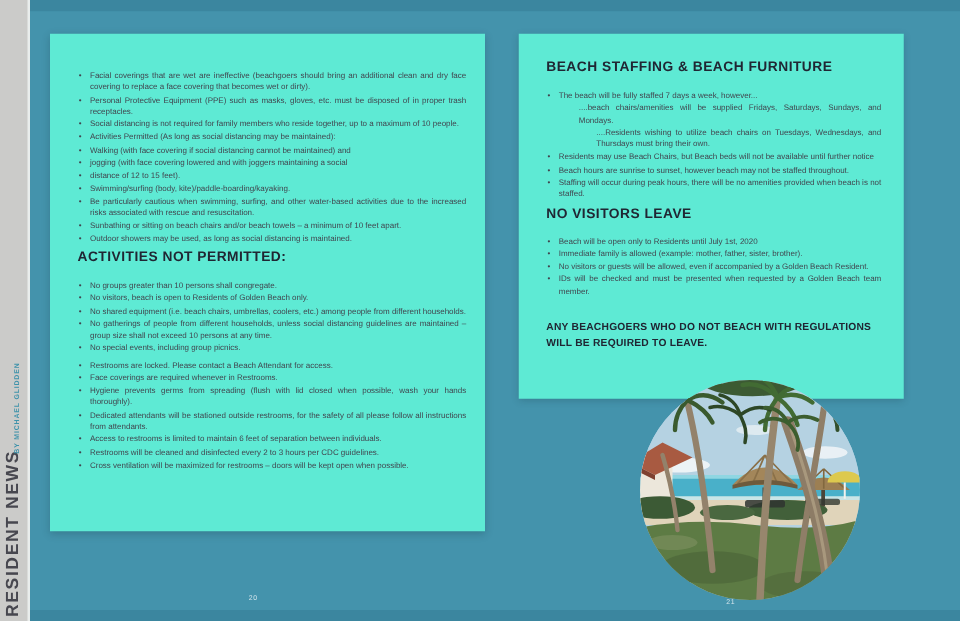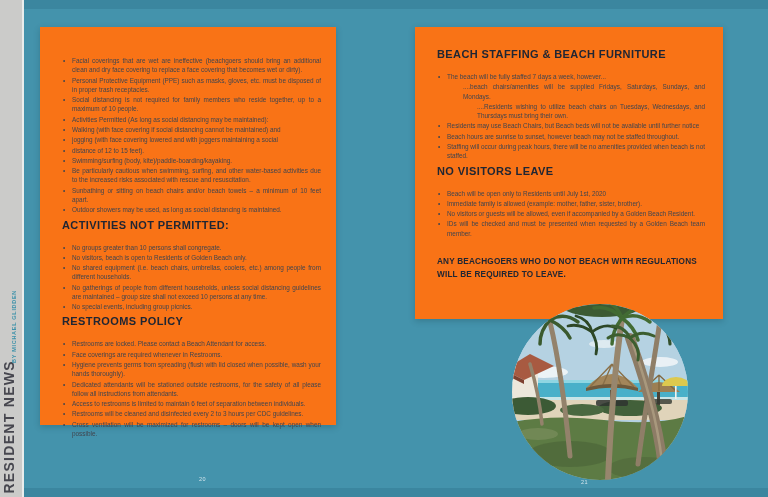--- a/index.html
+++ b/index.html
@@ -22,24 +22,24 @@
     white-space:nowrap;
   }
   .spine-byline{
     position:absolute;left:11px;bottom:134px;
     writing-mode:vertical-rl;transform:rotate(180deg);
     font-size:5.5px;letter-spacing:0.7px;color:#3e92aa;font-weight:bold;
     white-space:nowrap;
   }
   
   .page{
-    position:absolute;background:#f97316;box-shadow:0 2px 6px rgba(20,50,60,.25);
+    position:absolute;background:#5eead4;box-shadow:0 2px 6px rgba(20,50,60,.25);
     color:#40454f;
   }
-  .page-left{left:40px;top:27px;width:296px;height:398px;padding:29px 15px 0 22px;box-sizing:border-box;}
+  .page-left{left:40px;top:27px;width:348px;height:398px;padding:29px 15px 0 22px;box-sizing:border-box;}
   .page-right{left:415px;top:27px;width:308px;height:292px;padding:21px 18px 0 22px;box-sizing:border-box;z-index:2;}
   h2.sec{
     margin:0 0 12px 0;font-size:11px;font-weight:bold;letter-spacing:.4px;
     color:#202633;
   }
   .gap-top{margin-top:15px;}
   ul.blist{list-style:none;margin:0 0 4px 0;padding:0;}
   li.bi{
     position:relative;padding-left:10px;margin:0 0 1px 0;
     font-size:6.4px;line-height:1.45;text-align:justify;color:#41454e;
@@ -96,21 +96,20 @@
     <h2 class="sec gap-top">ACTIVITIES NOT PERMITTED:</h2>
     <ul class="blist">
 
     <li class="bi">No groups greater than 10 persons shall congregate.</li>
         <li class="bi">No visitors, beach is open to Residents of Golden Beach only.</li>
         <li class="bi">No shared equipment (i.e. beach chairs, umbrellas, coolers, etc.) among people from different households.</li>
         <li class="bi">No gatherings of people from different households, unless social distancing guidelines are maintained – group size shall not exceed 10 persons at any time.</li>
         <li class="bi">No special events, including group picnics.</li>
       </ul>
 
-    <h2 class="sec gap-top">RESTROOMS POLICY</h2>
     <ul class="blist">
 
     <li class="bi">Restrooms are locked. Please contact a Beach Attendant for access.</li>
         <li class="bi">Face coverings are required whenever in Restrooms.</li>
         <li class="bi">Hygiene prevents germs from spreading (flush with lid closed when possible, wash your hands thoroughly).</li>
         <li class="bi">Dedicated attendants will be stationed outside restrooms, for the safety of all please follow all instructions from attendants.</li>
         <li class="bi">Access to restrooms is limited to maintain 6 feet of separation between individuals.</li>
         <li class="bi">Restrooms will be cleaned and disinfected every 2 to 3 hours per CDC guidelines.</li>
         <li class="bi">Cross ventilation will be maximized for restrooms – doors will be kept open when possible.</li>
       </ul>

